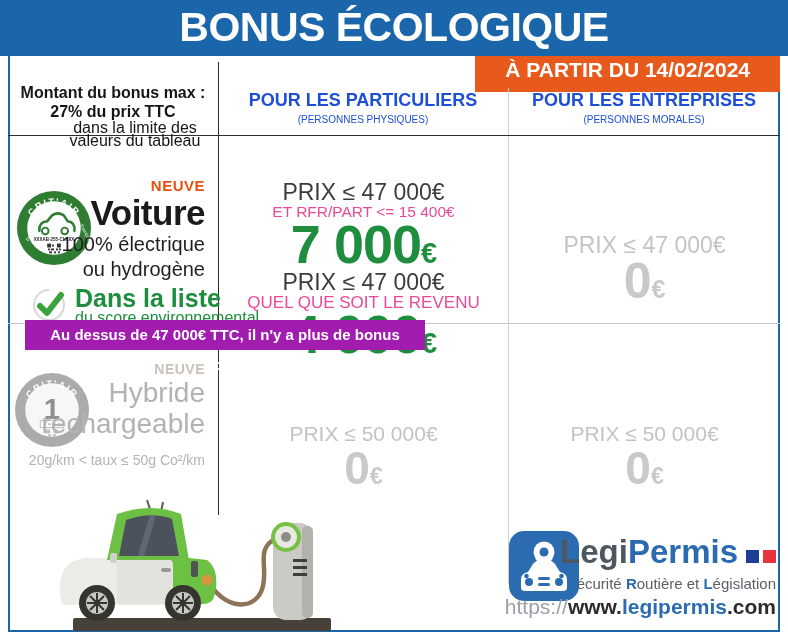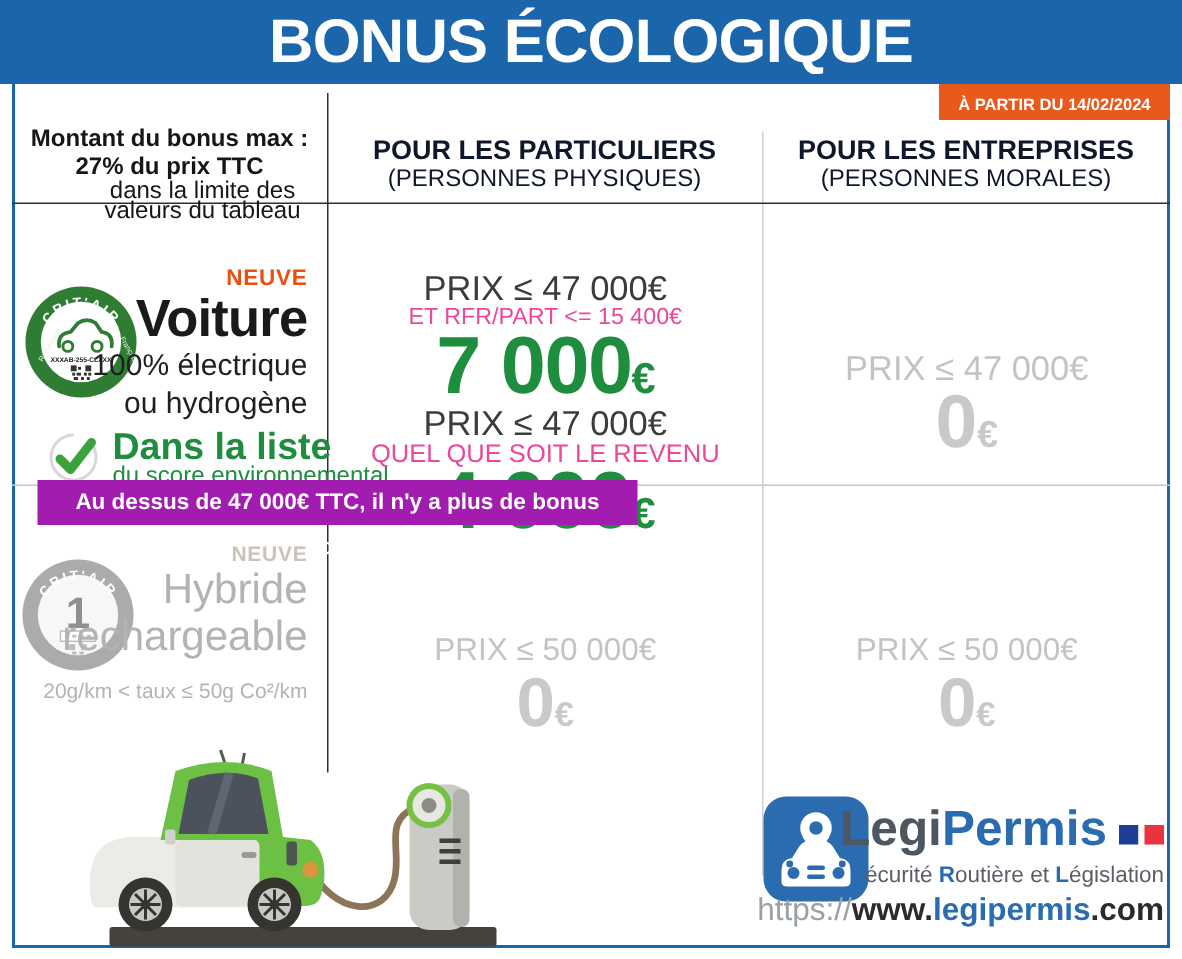--- a/index.html
+++ b/index.html
@@ -5,34 +5,34 @@
   * { margin:0; padding:0; box-sizing:border-box; }
   html,body { width:788px; height:639px; background:#fff; font-family:"Liberation Sans", sans-serif; }
   #app { position:relative; width:788px; height:639px; background:#fff; overflow:hidden; }
 
   .top-banner { position:absolute; left:0; top:0; width:788px; height:56px; background:#1b66ab;
     color:#fff; font-weight:bold; font-size:41px; letter-spacing:-0.5px; text-align:center; line-height:54px; }
 
   .frame { position:absolute; left:8px; top:56px; width:772px; height:576px;
     border-left:2px solid #1b66ab; border-right:2px solid #1b66ab; border-bottom:2px solid #1b66ab; }
 
-  .date-badge { position:absolute; top:56px; right:8px; height:24px; background:#e85a1c; color:#fff;
-    font-weight:bold; font-size:11px; line-height:28px; padding:0 13px; }
+  .date-badge { position:absolute; top:56px; right:8px; height:36px; background:#e85a1c; color:#fff;
+    font-weight:bold; font-size:21px; line-height:28px; padding:0 30px; }
 
   .vline-dark { position:absolute; left:218px; top:62px; width:1px; height:453px; background:#2e2e2e; }
   .vline-light { position:absolute; left:508px; top:88px; width:1px; height:496px; background:#cfcfcf; }
   .hline-dark { position:absolute; left:8px; top:135px; width:772px; height:1px; background:#2e2e2e; }
   .hline-light { position:absolute; left:8px; top:323px; width:772px; height:1px; background:#c6c6c6; }
 
   .hdr-left { position:absolute; left:8px; top:83px; width:210px; text-align:center; color:#161616; }
   .hdr-left .l1,.hdr-left .l2 { font-size:16px; font-weight:bold; line-height:19px; }
   .hdr-left .l3 { font-size:16px; font-weight:normal; line-height:13px;margin-left:44px; }
-  .hdr-col { position:absolute; top:90px; text-align:center; color:#0f172a; }
+  .hdr-col { position:absolute; top:90px; text-align:center; color:#1d4ed8; }
   .hdr-col .t { font-size:18px; font-weight:bold; line-height:21px; }
-  .hdr-col .s { font-size:16px; line-height:18px; }
+  .hdr-col .s { font-size:10px; line-height:18px; }
   .hdr-part { left:218px; width:290px; }
   .hdr-ent { left:508px; width:272px; }
 
   .r1-text { position:absolute; left:8px; top:178px; width:202px; text-align:right; padding-right:5px; }
   .tag-neuve { color:#e8500f; font-weight:bold; font-size:15px; letter-spacing:0.5px; line-height:16px; }
   .r1-vehicle { color:#1a1a1a; font-weight:bold; font-size:35px; line-height:38px; letter-spacing:-0.5px; }
   .r1-desc { color:#1f1f1f; font-size:20px; line-height:25px; }
   .badge-green { position:absolute; left:16px; top:190px; }
   .inlist { position:absolute; left:30px; top:285px; display:flex; align-items:center; gap:7px; }
   .inlist .tt { color:#1e8e3e; font-weight:bold; font-size:25px; line-height:26px; }

